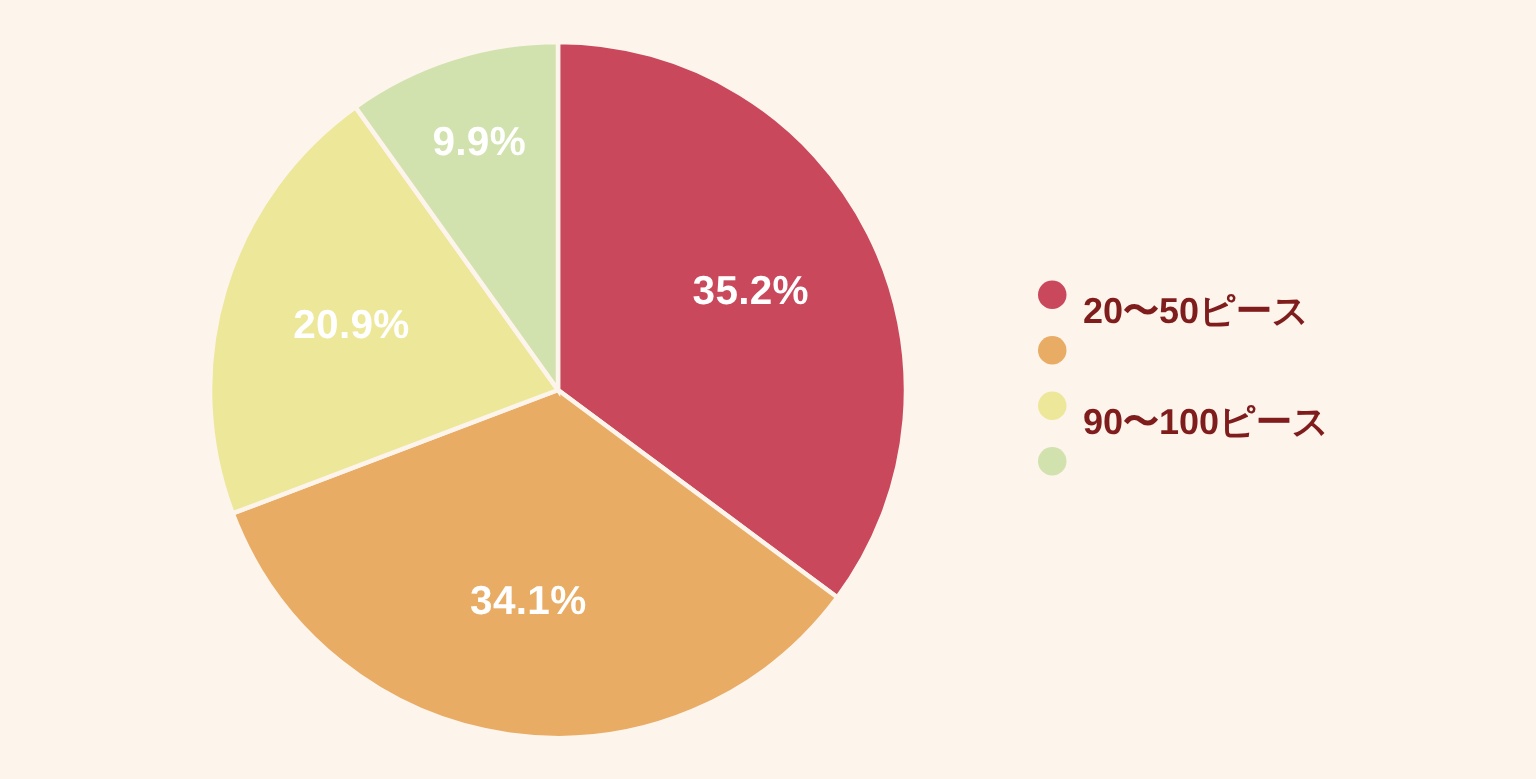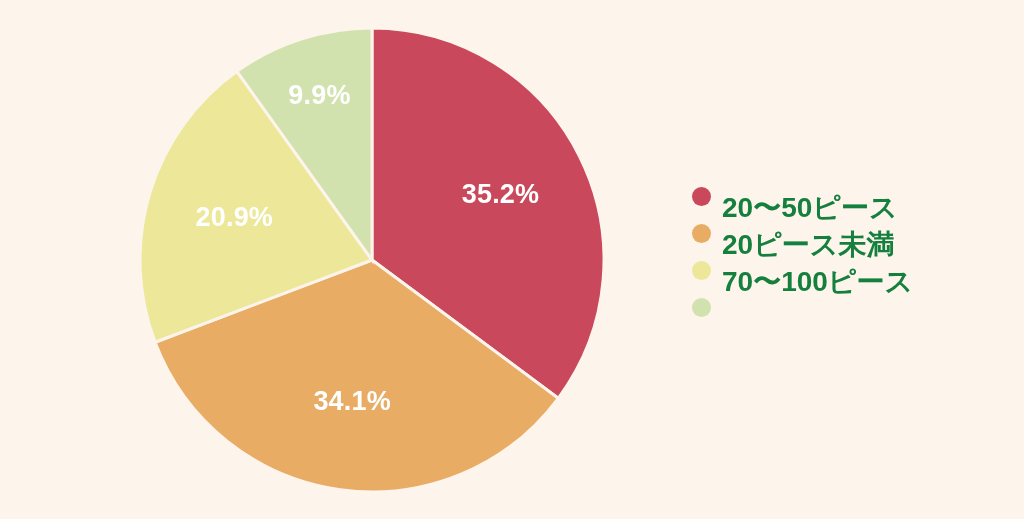--- a/index.html
+++ b/index.html
@@ -52,23 +52,23 @@
   }
   .legend-swatch {
     width: 19px;
     height: 19px;
     border-radius: 50%;
     flex: 0 0 auto;
     margin-right: 11px;
   }
   .legend-label {
     font-family: "Liberation Sans", "DejaVu Sans", sans-serif;
-    font-size: 28px;
+    font-size: 24px;
     font-weight: bold;
-    color: #15803d;
+    color: #7f1d1d;
     white-space: nowrap;
     line-height: 1;
     margin-top: 22px;
   }
 </style>
 </head>
 <body style="background: rgb(253, 244, 236);">
 
 <div id="chart-root">
 
@@ -87,24 +87,23 @@
       </g>
   </svg>
 
   <div id="legend">
     <div class="legend-item">
       <span class="legend-swatch" style="background: rgb(201, 72, 91);"></span>
       <span class="legend-label">20〜50ピース</span>
     </div>
     <div class="legend-item">
       <span class="legend-swatch" style="background: rgb(232, 172, 100);"></span>
-      <span class="legend-label">20ピース未満</span>
     </div>
     <div class="legend-item">
       <span class="legend-swatch" style="background: rgb(237, 231, 154);"></span>
-      <span class="legend-label">70〜100ピース</span>
+      <span class="legend-label">90〜100ピース</span>
     </div>
     <div class="legend-item">
       <span class="legend-swatch" style="background: rgb(210, 226, 174);"></span>
     </div>
   </div>
 
 </div>
 
 </body></html>

